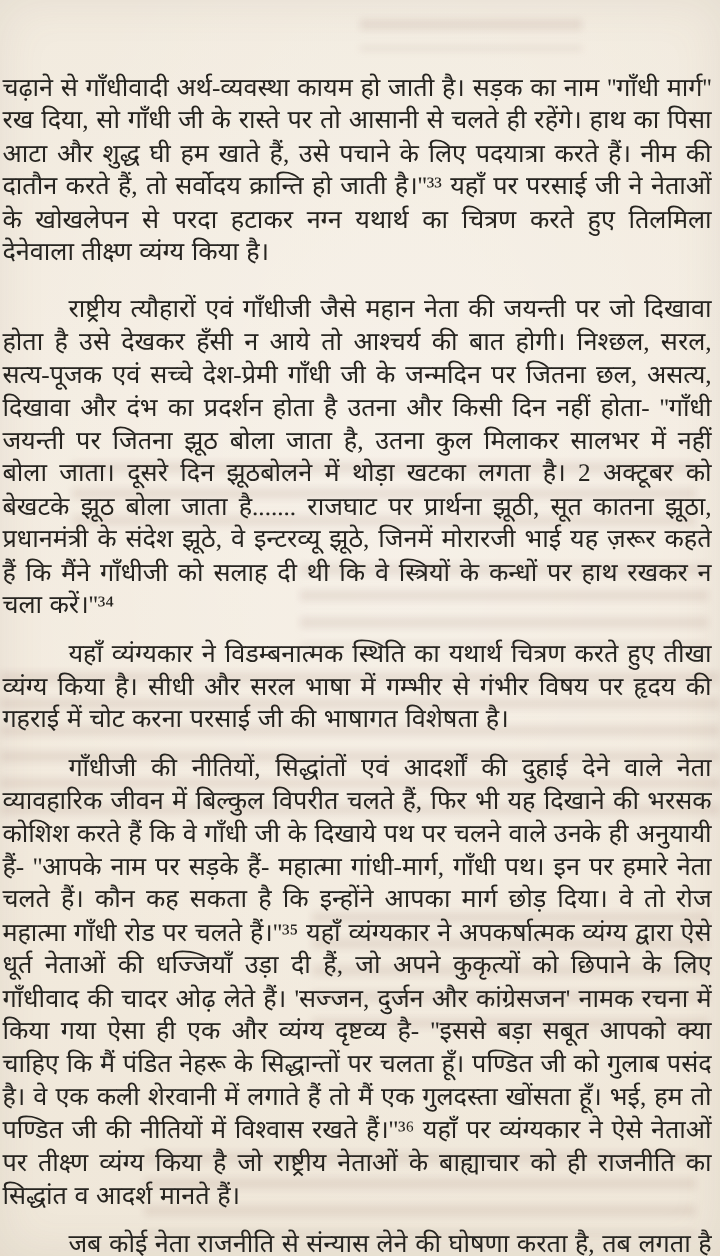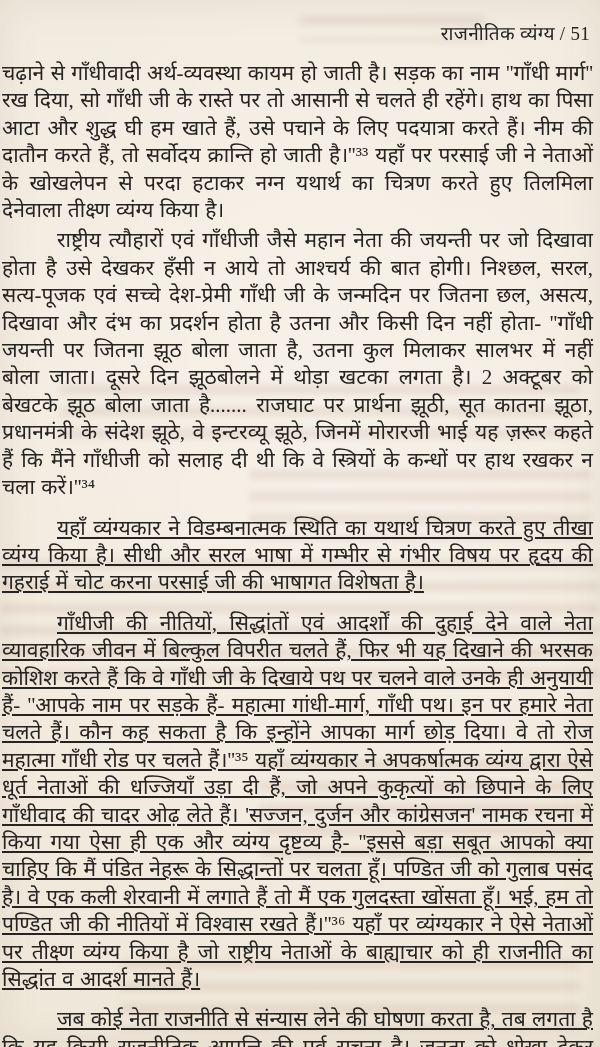--- a/index.html
+++ b/index.html
@@ -50,36 +50,35 @@
     line-height: 27.4px;
   }
   .para {
     margin: 0;
     text-indent: 55px;
     word-spacing: 1px;
   }
   .para.first {
     text-indent: 0;
   }
-  .para + .para { margin-top: 3px; }
-  .para.gap-lg { margin-top: 13px; text-decoration: underline; }
+  .para + .para { margin-top: 20px; }
+  .para.gap-lg { margin-top: 13px; }
 </style>
 </head>
 <body>
 
 <div class="page">
 
   <div class="bleed" style="top:16px; left:300px; width:185px; height:26px;"></div>
   <div class="bleed" style="top:385px; left:60px; width:520px; height:60px;"></div>
   <div class="bleed" style="top:470px; left:250px; width:340px; height:70px;"></div>
   <div class="bleed" style="top:560px; left:0px; width:600px; height:130px;"></div>
   <div class="bleed" style="top:760px; left:260px; width:330px; height:110px;"></div>
   <div class="bleed" style="top:960px; left:120px; width:460px; height:70px;"></div>
 
-  <div class="page-header">राजनीतिक व्यंग्य / 51</div>
 
   <div class="page-body">
     <p class="para first">चढ़ाने से गाँधीवादी अर्थ-व्यवस्था कायम हो जाती है। सड़क का नाम ''गाँधी मार्ग'' रख दिया, सो गाँधी जी के रास्ते पर तो आसानी से चलते ही रहेंगे। हाथ का पिसा आटा और शुद्ध घी हम खाते हैं, उसे पचाने के लिए पदयात्रा करते हैं। नीम की दातौन करते हैं, तो सर्वोदय क्रान्ति हो जाती है।''³³ यहाँ पर परसाई जी ने नेताओं के खोखलेपन से परदा हटाकर नग्न यथार्थ का चित्रण करते हुए तिलमिला देनेवाला तीक्ष्ण व्यंग्य किया है।</p>
     <p class="para">राष्ट्रीय त्यौहारों एवं गाँधीजी जैसे महान नेता की जयन्ती पर जो दिखावा होता है उसे देखकर हँसी न आये तो आश्चर्य की बात होगी। निश्छल, सरल, सत्य-पूजक एवं सच्चे देश-प्रेमी गाँधी जी के जन्मदिन पर जितना छल, असत्य, दिखावा और दंभ का प्रदर्शन होता है उतना और किसी दिन नहीं होता- ''गाँधी जयन्ती पर जितना झूठ बोला जाता है, उतना कुल मिलाकर सालभर में नहीं बोला जाता। दूसरे दिन झूठबोलने में थोड़ा खटका लगता है। 2 अक्टूबर को बेखटके झूठ बोला जाता है....... राजघाट पर प्रार्थना झूठी, सूत कातना झूठा, प्रधानमंत्री के संदेश झूठे, वे इन्टरव्यू झूठे, जिनमें मोरारजी भाई यह ज़रूर कहते हैं कि मैंने गाँधीजी को सलाह दी थी कि वे स्त्रियों के कन्धों पर हाथ रखकर न चला करें।''³⁴</p>
     <p class="para gap-lg">यहाँ व्यंग्यकार ने विडम्बनात्मक स्थिति का यथार्थ चित्रण करते हुए तीखा व्यंग्य किया है। सीधी और सरल भाषा में गम्भीर से गंभीर विषय पर हृदय की गहराई में चोट करना परसाई जी की भाषागत विशेषता है।</p>
     <p class="para gap-lg">गाँधीजी की नीतियों, सिद्धांतों एवं आदर्शों की दुहाई देने वाले नेता व्यावहारिक जीवन में बिल्कुल विपरीत चलते हैं, फिर भी यह दिखाने की भरसक कोशिश करते हैं कि वे गाँधी जी के दिखाये पथ पर चलने वाले उनके ही अनुयायी हैं- ''आपके नाम पर सड़के हैं- महात्मा गांधी-मार्ग, गाँधी पथ। इन पर हमारे नेता चलते हैं। कौन कह सकता है कि इन्होंने आपका मार्ग छोड़ दिया। वे तो रोज महात्मा गाँधी रोड पर चलते हैं।''³⁵ यहाँ व्यंग्यकार ने अपकर्षात्मक व्यंग्य द्वारा ऐसे धूर्त नेताओं की धज्जियाँ उड़ा दी हैं, जो अपने कुकृत्यों को छिपाने के लिए गाँधीवाद की चादर ओढ़ लेते हैं। 'सज्जन, दुर्जन और कांग्रेसजन' नामक रचना में किया गया ऐसा ही एक और व्यंग्य दृष्टव्य है- ''इससे बड़ा सबूत आपको क्या चाहिए कि मैं पंडित नेहरू के सिद्धान्तों पर चलता हूँ। पण्डित जी को गुलाब पसंद है। वे एक कली शेरवानी में लगाते हैं तो मैं एक गुलदस्ता खोंसता हूँ। भई, हम तो पण्डित जी की नीतियों में विश्वास रखते हैं।''³⁶ यहाँ पर व्यंग्यकार ने ऐसे नेताओं पर तीक्ष्ण व्यंग्य किया है जो राष्ट्रीय नेताओं के बाह्याचार को ही राजनीति का सिद्धांत व आदर्श मानते हैं।</p>
     <p class="para gap-lg">जब कोई नेता राजनीति से संन्यास लेने की घोषणा करता है, तब लगता है कि यह किसी राजनीतिक आपत्ति की पूर्व सूचना है। जनता को धोखा देकर गैरकानूनी कार्य करने होते हैं, तब राजनीति से संन्यास लिया जाता है। राजनीतिक संन्यास अर्थात् अपने राजनीतिक महत्व एवं स्थान को और दृढ़ करना। जैसे- ''राजनीति से संन्यास, उससे बड़ी राजनीति करने के लिए लिया जाता है...... संन्यास लेनेवाला राजनीतिक उस साधु की</p>
   </div>
 
 </div>

